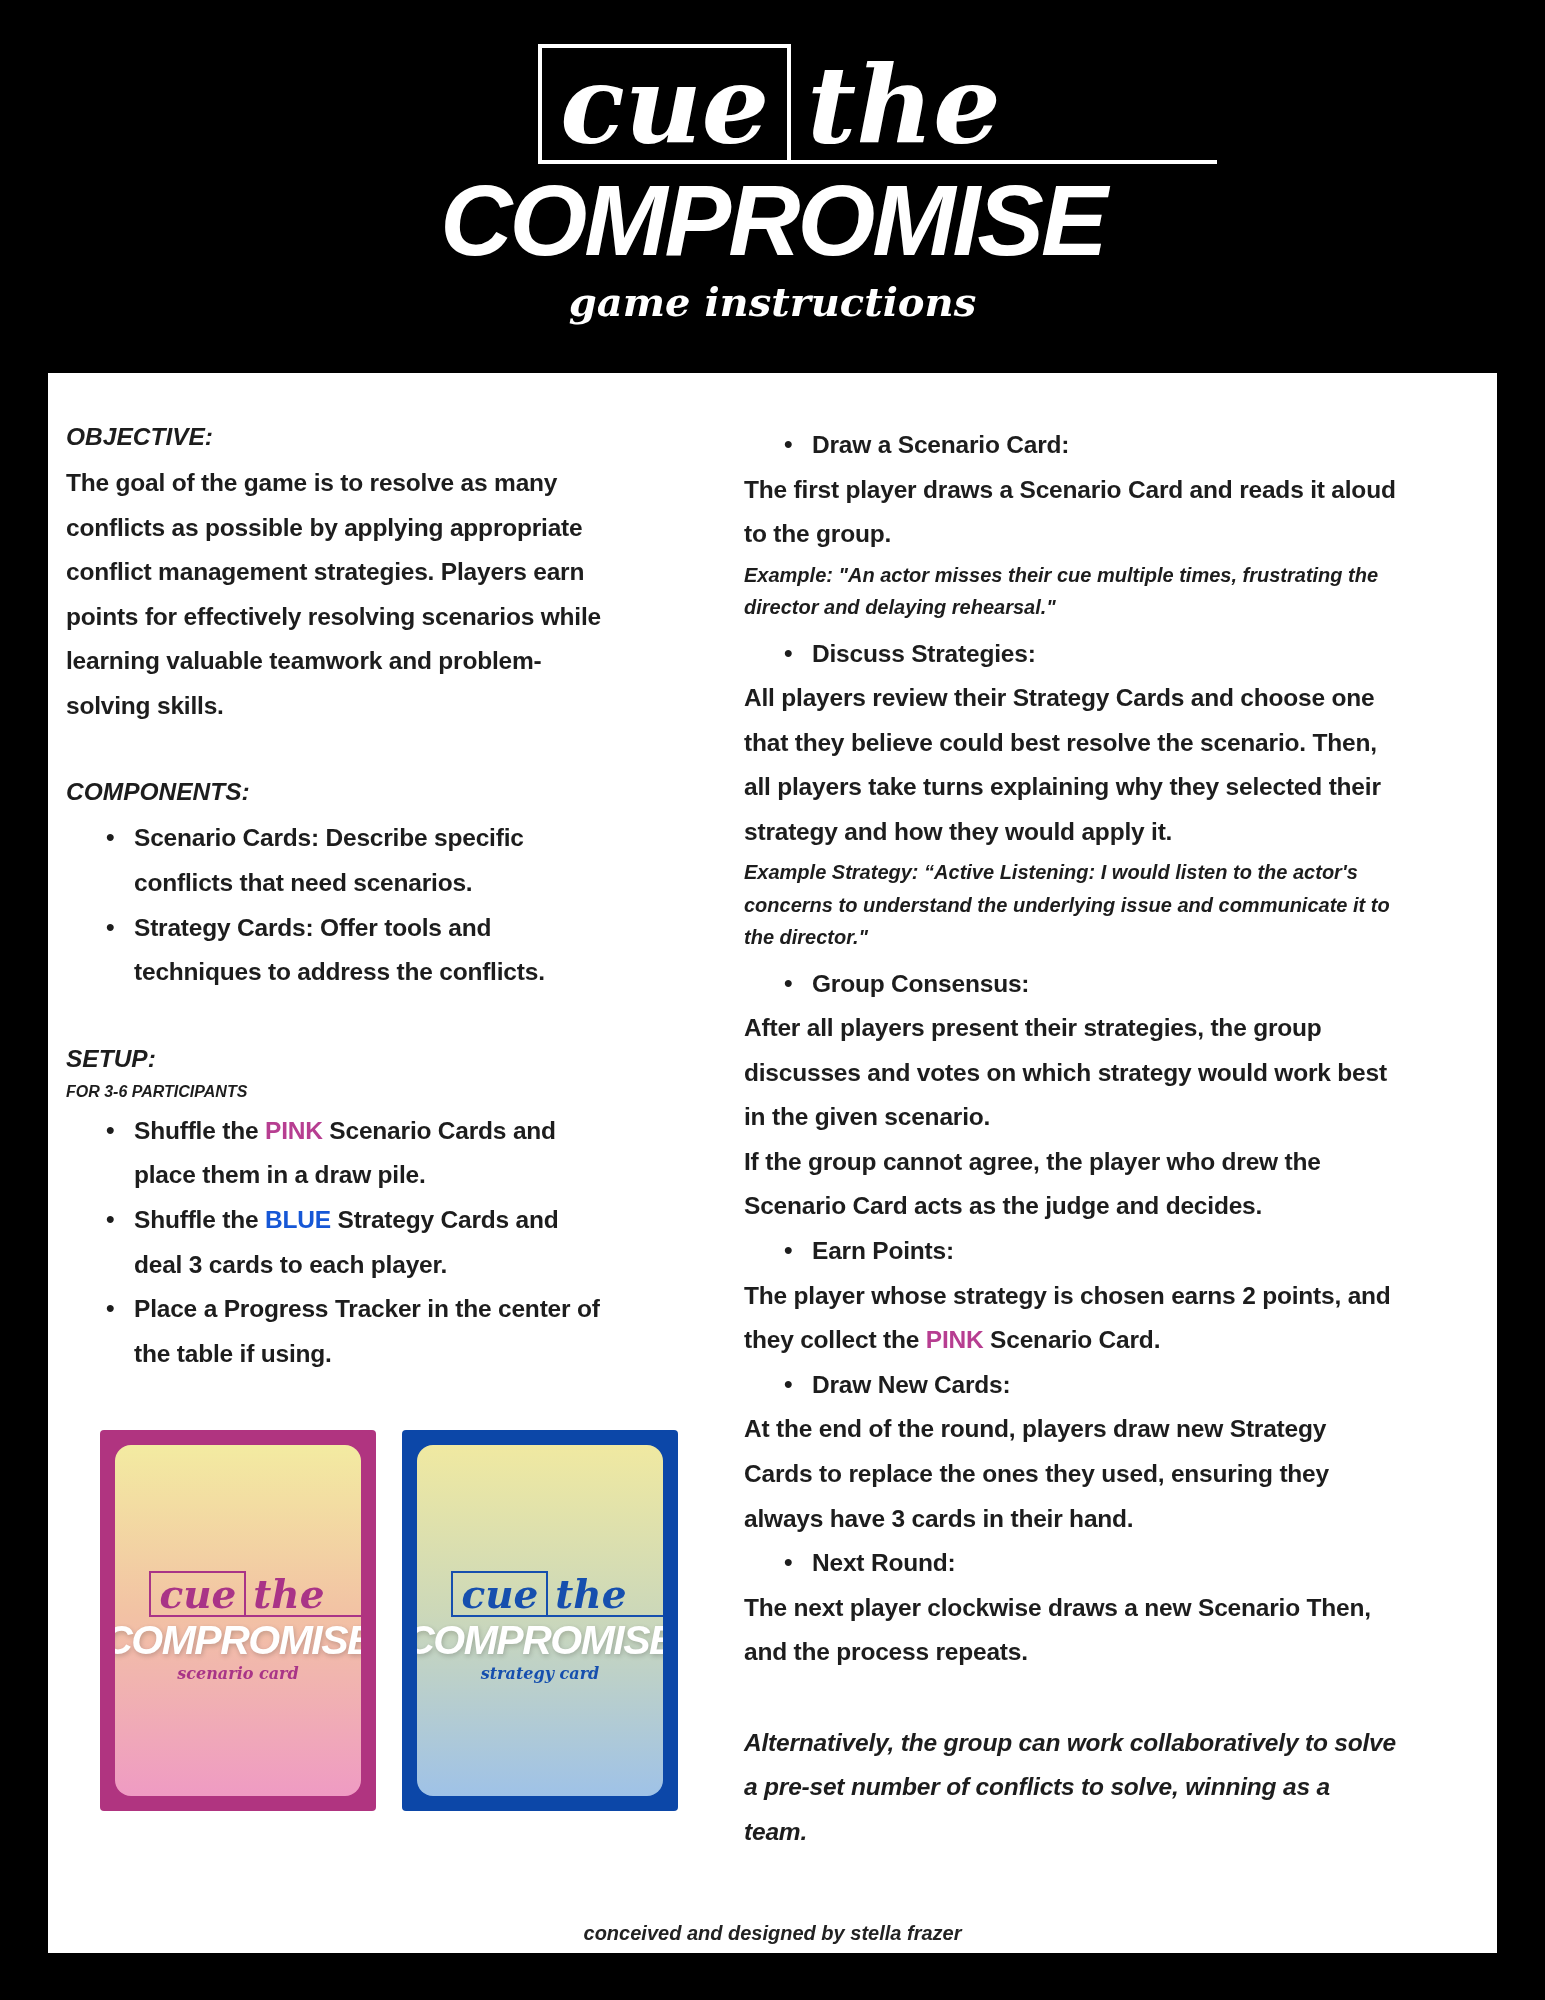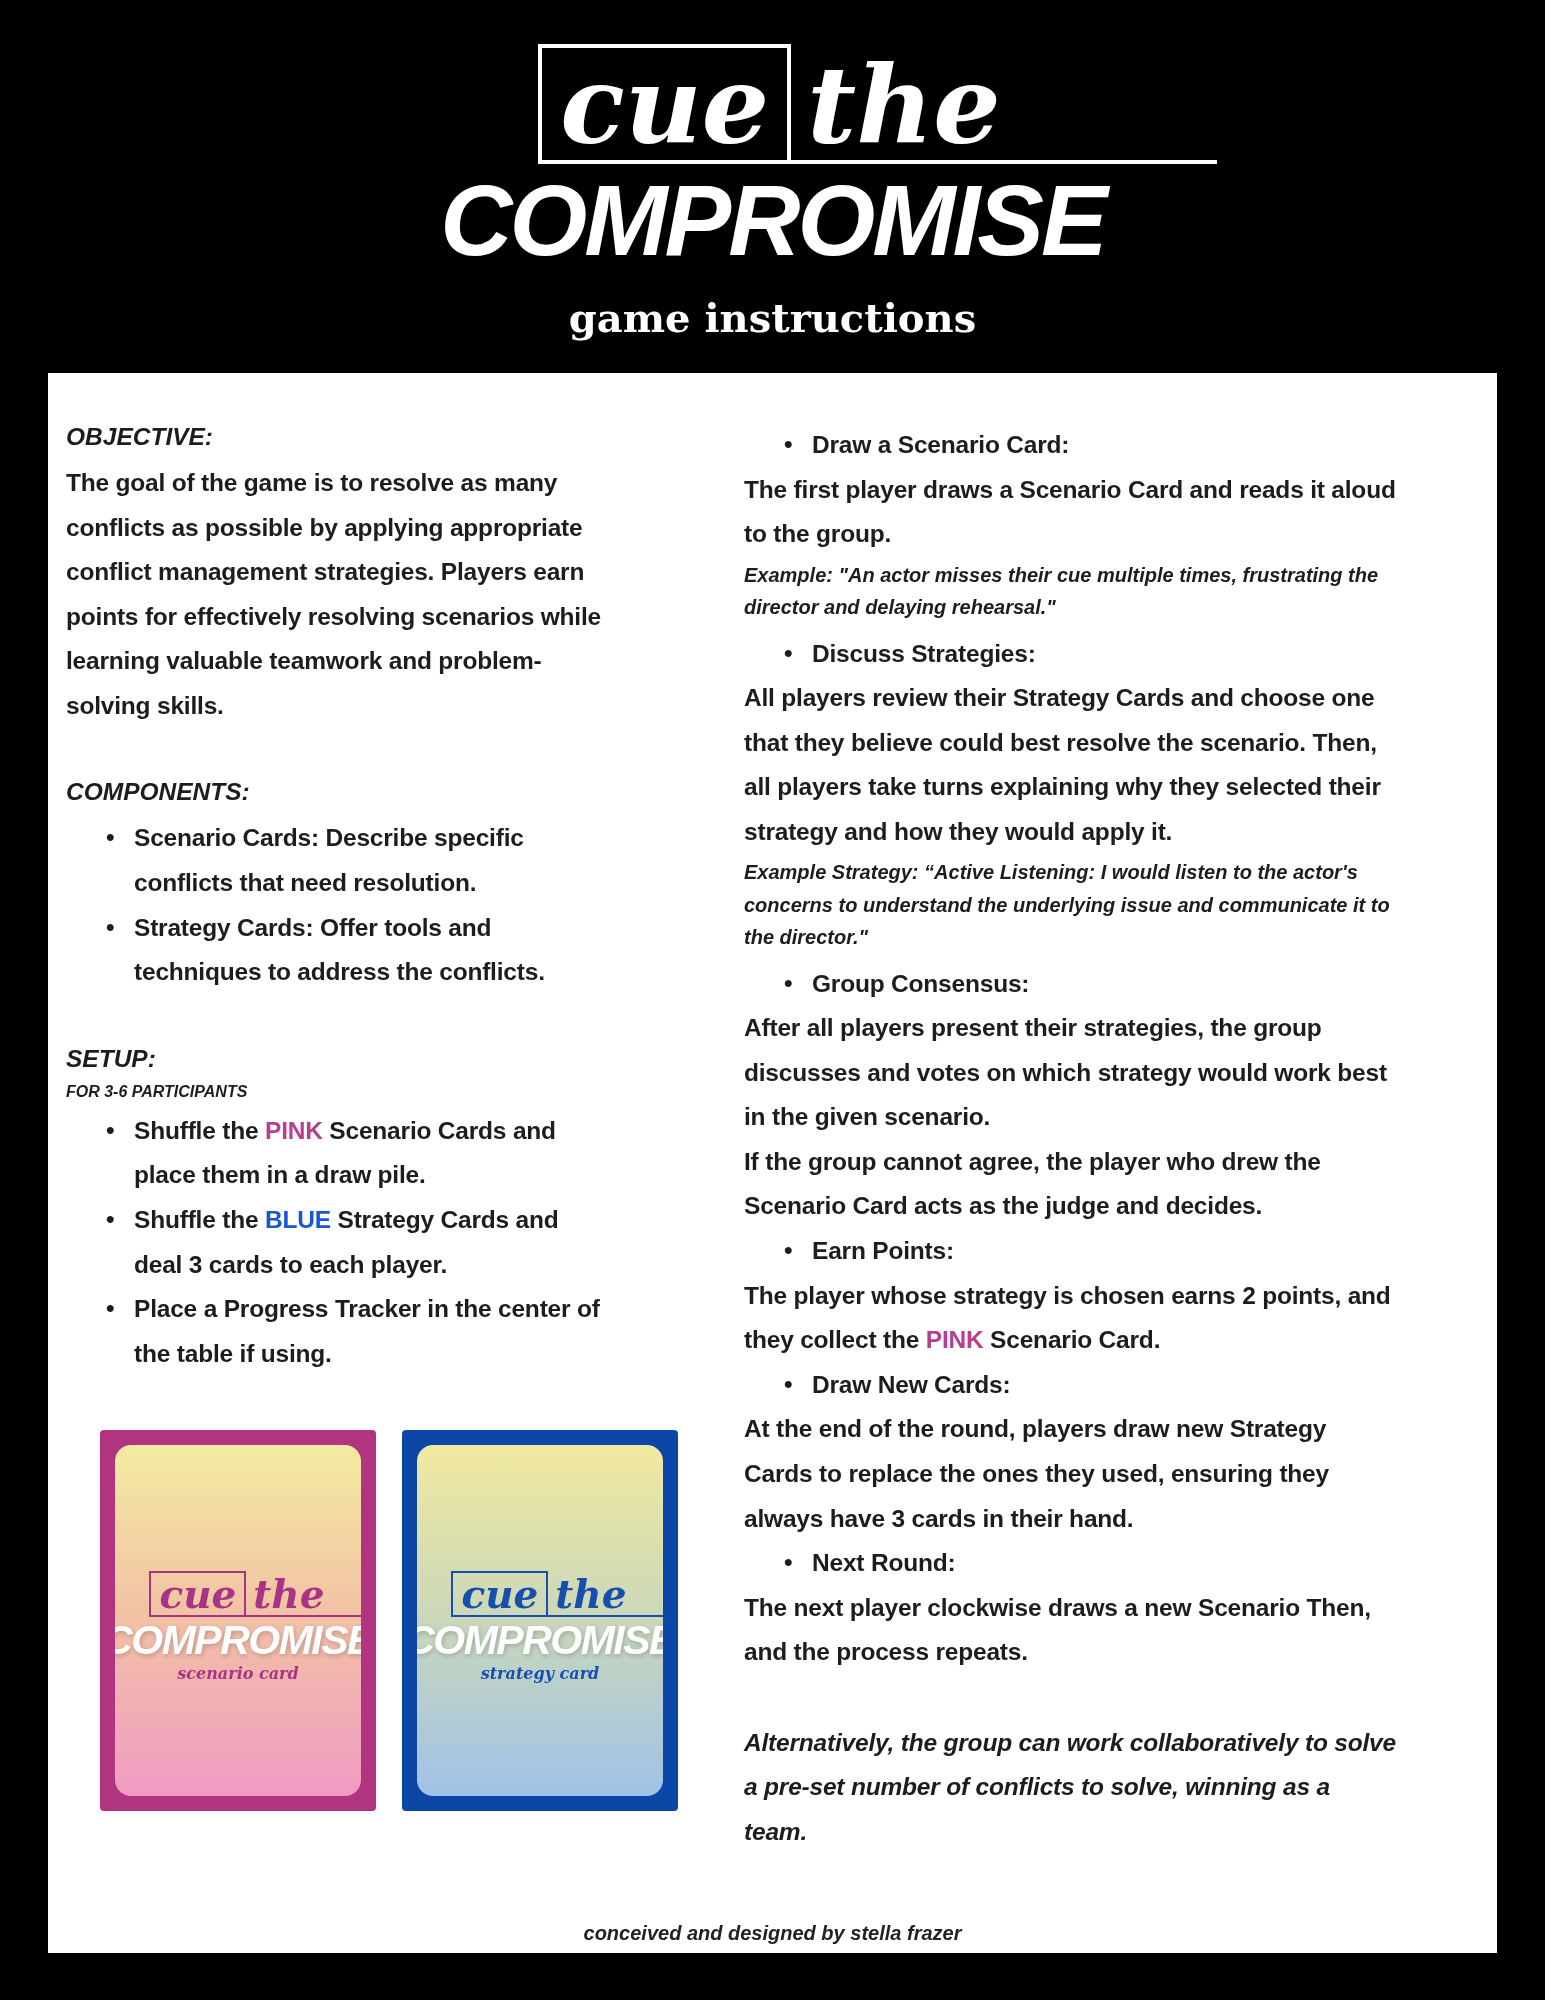--- a/index.html
+++ b/index.html
@@ -9,22 +9,22 @@
   
   .header { height:373px; display:flex; flex-direction:column; align-items:center; padding-top:44px; overflow:hidden; }
   .logo-row { display:inline-flex; align-items:flex-end; position:relative; border-bottom:4px solid #fff;
               color:#fff; font-family:"DejaVu Serif",serif; font-style:italic; font-weight:700;
               font-size:106px; line-height:1; }
   .logo-row::after { content:''; position:absolute; left:100%; bottom:-4px; width:210px; border-bottom:4px solid #fff; }
   .cue-box { border:4px solid #fff; border-bottom:none; padding:4px 18px 2px; display:inline-block; }
   .the-part { padding:4px 6px 2px 16px; display:inline-block; }
   .compromise { font-weight:700; font-style:italic; font-size:100px; letter-spacing:-3px; color:#fff;
                 line-height:1; margin-top:6px; text-align:center; }
-  .subtitle { font-family:"DejaVu Serif",serif; font-weight:700; font-size:40px;
-              color:#fff; margin-top:24px; text-align:center; }
+  .subtitle { font-family:"DejaVu Serif",serif; font-style:italic; font-weight:700; font-size:40px;
+              color:#fff; margin-top:8px; text-align:center; }
 
   
   .content { position:absolute; top:373px; left:48px; right:48px; bottom:47px; background:#fff;
              padding:50px 20px 0 18px; }
   .cols { display:flex; }
   .col-left  { width:545px; flex-shrink:0; }
   .col-right { width:655px; flex-shrink:0; margin-left:133px; }
 
   .h { font-size:24.5px; font-weight:700; font-style:italic; color:var(--text,#1d1d1d); margin-bottom:10px; }
   .body { font-size:24.5px; font-weight:700; color:var(--text,#1d1d1d); line-height:1.82; letter-spacing:-0.2px; }
@@ -80,21 +80,21 @@
 
 <main class="content">
   <div class="cols">
 
     <section class="col-left">
       <h2 class="h">OBJECTIVE:</h2>
       <p class="body">The goal of the game is to resolve as many conflicts as possible by applying appropriate conflict management strategies. Players earn points for effectively resolving scenarios while learning valuable teamwork and problem-solving skills.</p>
 
       <h2 class="h mt">COMPONENTS:</h2>
       <ul class="list">
-        <li class="li">Scenario Cards: Describe specific conflicts that need resolution.</li>
+        <li class="li">Scenario Cards: Describe specific conflicts that need scenarios.</li>
         <li class="li">Strategy Cards: Offer tools and techniques to address the conflicts.</li>
       </ul>
 
       <h2 class="h mt">SETUP:</h2>
       <div class="sub">FOR 3-6 PARTICIPANTS</div>
       <ul class="list">
         <li class="li"><span>Shuffle the </span><span class="pink">PINK</span><span> Scenario Cards and place them in a draw pile.</span></li>
         <li class="li"><span>Shuffle the </span><span class="blue">BLUE</span><span> Strategy Cards and deal 3 cards to each player.</span></li>
         <li class="li">Place a Progress Tracker in the center of the table if using.</li>
       </ul>

